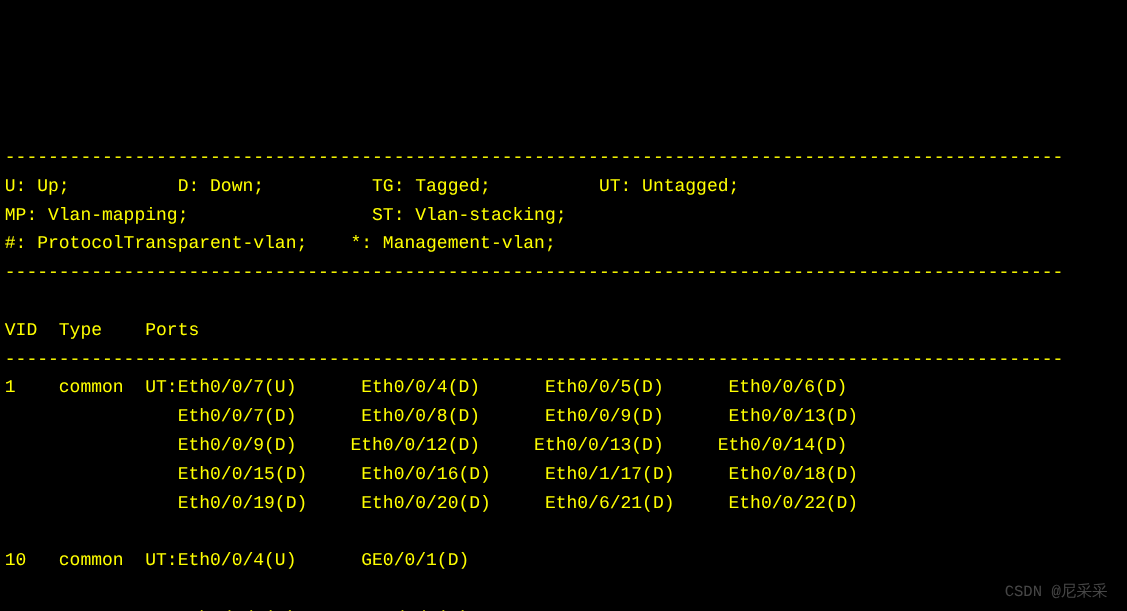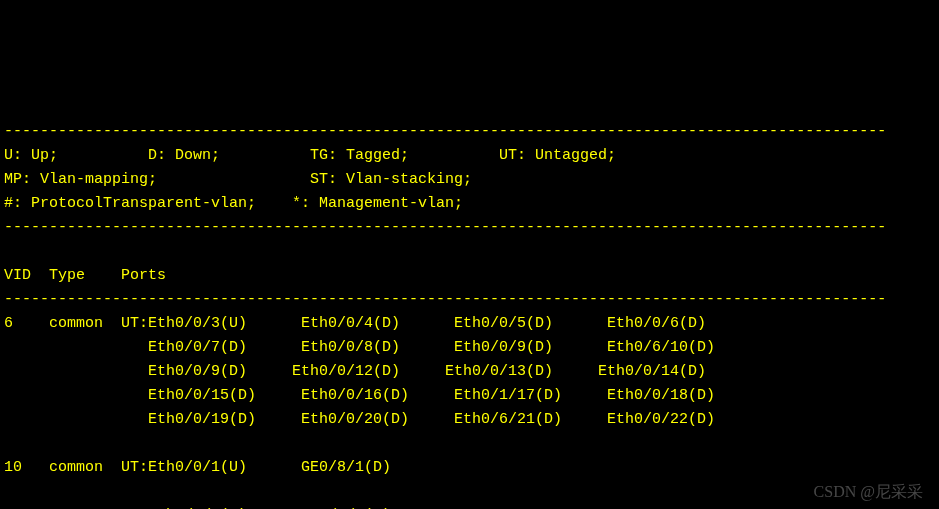--- a/index.html
+++ b/index.html
@@ -17,47 +17,47 @@
       white-space: pre;
     }
     .terminal {
       padding: 0 4px;
     }
     .watermark {
       position: absolute;
       right: 16px;
       bottom: 4px;
       color: rgba(200,200,200,0.35);
-      font-size: 16px;
-      font-family: Liberation Serif, serif;
+      font-size: 13px;
+      font-family: Liberation Mono, monospace;
       white-space: nowrap;
       margin-top: 13px;
     }
   </style>
 </head>
 <body>
 
 
 
 <div class="terminal">
 <span>--------------------------------------------------------------------------------------------------</span>
 <span>U: Up;          D: Down;          TG: Tagged;          UT: Untagged;</span>
 <span>MP: Vlan-mapping;                 ST: Vlan-stacking;</span>
 <span>#: ProtocolTransparent-vlan;    *: Management-vlan;</span>
 <span>--------------------------------------------------------------------------------------------------</span>
 
 <span>VID  Type    Ports</span>
 <span>--------------------------------------------------------------------------------------------------</span>
-<span>6    common  UT:Eth0/0/3(U)      Eth0/0/4(D)      Eth0/0/5(D)      Eth0/0/6(D)</span>
-<span>                Eth0/0/7(D)      Eth0/0/8(D)      Eth0/0/9(D)      Eth0/6/10(D)</span>
+<span>1    common  UT:Eth0/0/7(U)      Eth0/0/4(D)      Eth0/0/5(D)      Eth0/0/6(D)</span>
+<span>                Eth0/0/7(D)      Eth0/0/8(D)      Eth0/0/9(D)      Eth0/0/13(D)</span>
 <span>                Eth0/0/9(D)     Eth0/0/12(D)     Eth0/0/13(D)     Eth0/0/14(D)</span>
 <span>                Eth0/0/15(D)     Eth0/0/16(D)     Eth0/1/17(D)     Eth0/0/18(D)</span>
 <span>                Eth0/0/19(D)     Eth0/0/20(D)     Eth0/6/21(D)     Eth0/0/22(D)</span>
 
-<span>10   common  UT:Eth0/0/1(U)      GE0/8/1(D)</span>
+<span>10   common  UT:Eth0/0/4(U)      GE0/0/1(D)</span>
 
 <span>20   common  UT:Eth0/0/2(U)      GE0/0/2(D)</span>
 
 
 
 
 </div>
 
 <div class="watermark">CSDN @尼采采</div>
 

